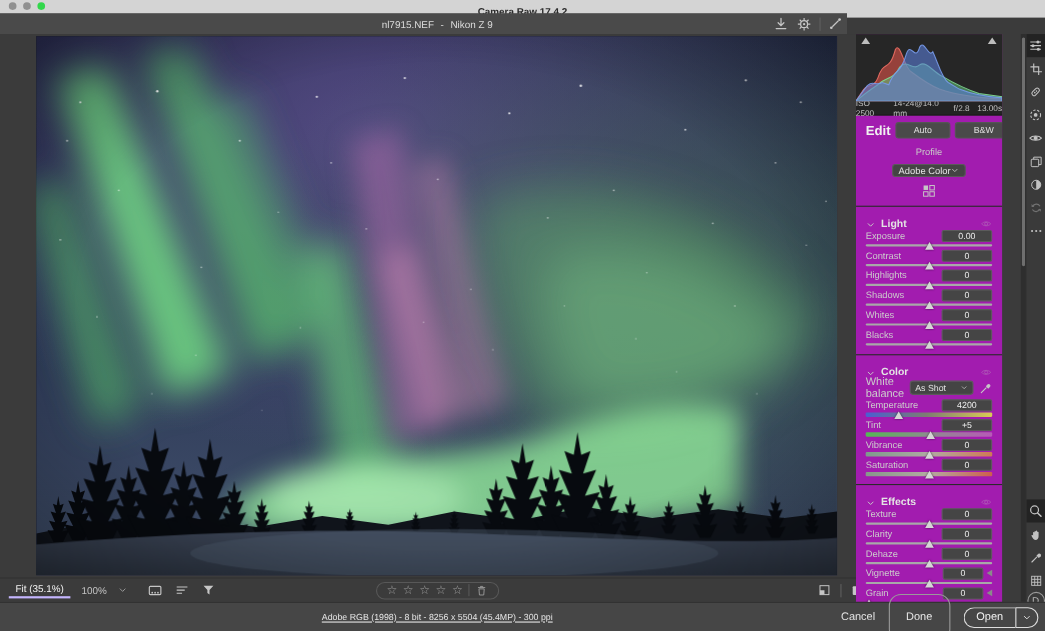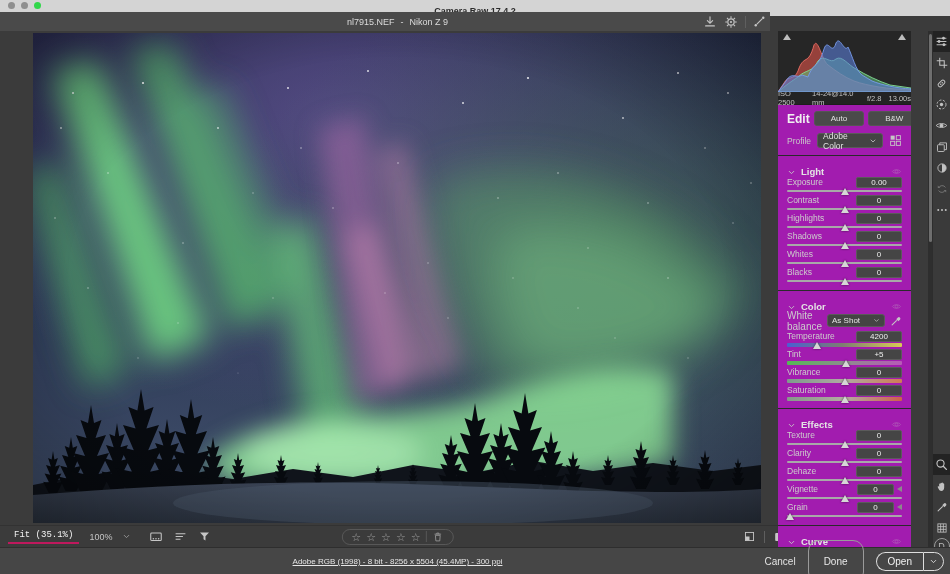--- a/index.html
+++ b/index.html
@@ -23,21 +23,21 @@
   .icn { display:inline-flex; align-items:center; justify-content:center; color:#c6c6c6; }
   .icn svg { display:block; }
 
   
   .canvas { position:absolute; left:0; top:31px; width:795px; height:494px; background:#3b3b3b; }
   .photo { position:absolute; left:33px; top:2px; width:728px; height:490px; background:#20243d; }
 
   
   .toolbar { position:absolute; left:0; top:525px; width:795px; height:22px; background:#3b3b3b; border-top:1px solid #323232; display:flex; align-items:center; }
   .tb-left { display:flex; align-items:center; gap:10px; padding-left:8px; }
-  .fit-label { font-size:9px; color:#f2f2f2; border-bottom:2px solid #be185d; padding:1px 6px 2px;font-family:Liberation Mono, monospace; }
+  .fit-label { font-size:9px; color:#f2f2f2; border-bottom:2px solid #c4b5fd; padding:1px 6px 2px; }
   .zoom100 { font-size:9px; color:#c4c4c4; }
   .tb-chev { color:#9a9a9a; }
   .tb-icons { display:flex; gap:11px; margin-left:8px; }
   .stars-pill { position:absolute; left:50%; transform:translateX(-50%); display:flex; align-items:center; gap:5px; border:1px solid #585858; border-radius:9px; padding:1px 9px; height:16px; }
   .star { font-size:11px; color:#9c9c9c; line-height:12px; }
   .pill-div { width:1px; height:11px; background:#585858; }
   .tb-right { position:absolute; right:8px; display:flex; align-items:center; gap:8px; }
 
   
   .footer { position:absolute; left:0; top:547px; width:950px; height:27px; background:#464646; border-top:1px solid #2e2e2e; }
@@ -53,21 +53,21 @@
   .panel { position:absolute; left:778px; top:31px; width:133px; height:516px; background:#a21caf; overflow:hidden; }
   .hist { position:relative; height:61px; background:#262626; border-bottom:1px solid #1f1f1f; }
   .clip { position:absolute; top:3px; width:0; height:0; border-left:4px solid transparent; border-right:4px solid transparent; border-bottom:6px solid #bdbdbd; }
   .clip-l { left:5px; } .clip-r { right:5px; }
   .hist-info { height:13px; background:#232323; border-bottom:1px solid #1d1d1d; display:flex; align-items:center; justify-content:center; gap:7px; font-size:7.5px; color:#c2c2c2; }
 
   .edit-row { display:flex; align-items:center; padding:6px 9px 5px; }
   .edit-title { font-size:12px; font-weight:bold; color:#f0f0f0; flex:1; }
   .mini-btn { font-size:8px; color:#e0e0e0; background:#4a4a4a; border:1px solid #555; border-radius:3px; padding:2px 16px; margin-left:4px; }
 
-  .profile-row { display:flex; align-items:center; gap:6px; padding:2px 9px 7px; border-bottom:1px solid #2a2a2a; }
+  .profile-row { display:flex; align-items:center; gap:6px; padding:2px 9px 7px; border-bottom:1px solid #2a2a2a;flex-direction:column; }
   .p-label { font-size:8.5px; color:#c9c9c9; }
   .select { flex:1; display:flex; align-items:center; justify-content:space-between; background:#444; border:1px solid #5a5a5a; border-radius:3px; height:15px; padding:0 5px; font-size:8.5px; color:#e4e4e4; }
 
   .section { border-bottom:1px solid #2a2a2a; padding-bottom:5px; }
   .sec-head { display:flex; align-items:flex-end; gap:5px; height:21px; padding:0 9px; }
   .sec-title { font-size:9.5px; font-weight:bold; color:#e4e4e4; flex:1; }
   .eye { opacity:.32; }
 
   .srow { padding:0 9px; margin-bottom:1px; }
   .srl { display:flex; align-items:center; justify-content:space-between; height:10px; }

